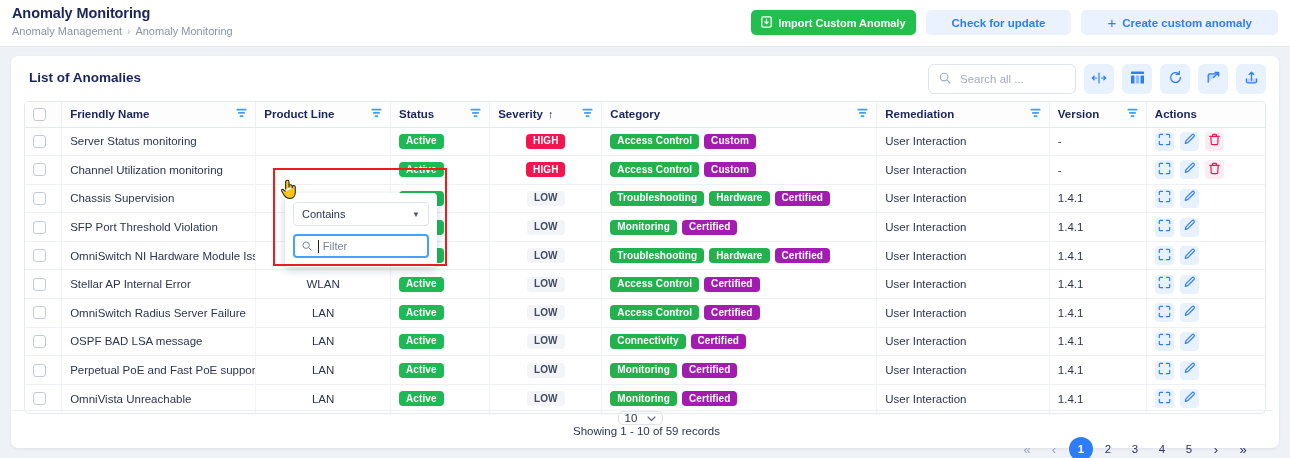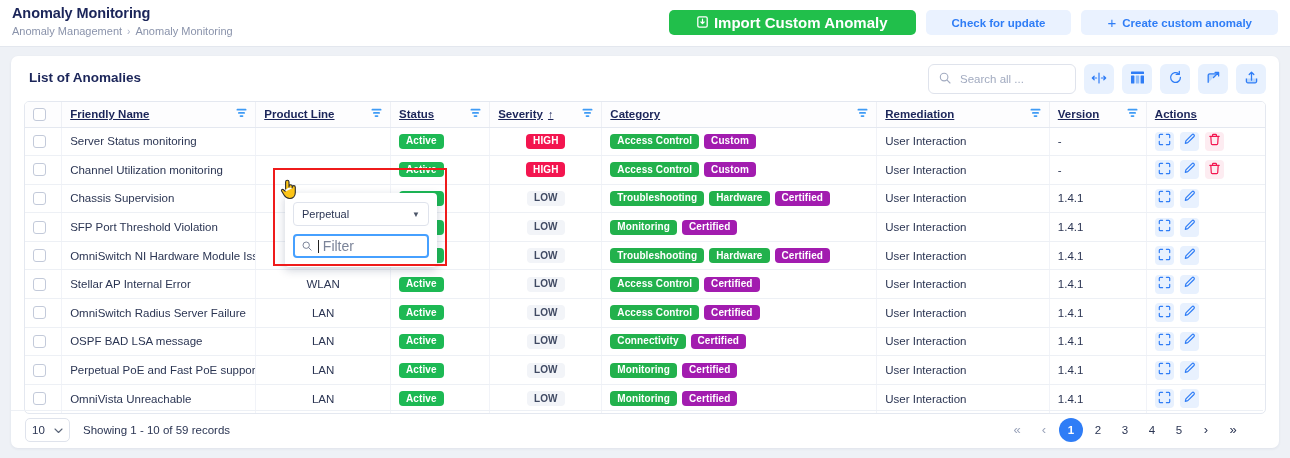--- a/index.html
+++ b/index.html
@@ -41,26 +41,26 @@
     right: 12px;
     top: 10px;
     display: flex;
     align-items: center;
     gap: 10px;
   }
   .btn-import {
     display: flex; align-items: center; gap: 6px;
     background: #21bf4b;
     color: #fff;
-    font-size: 15px;
+    font-size: 11px;
     font-weight: bold;
     border: none;
     border-radius: 5px;
     height: 25px;
-    padding: 0 28px;
+    padding: 0 10px;
     cursor: pointer;
   }
   .btn-ghost {
     display: flex; align-items: center; gap: 6px;
     background: #eaf2ff;
     color: #2f7df6;
     font-size: 11.5px;
     font-weight: bold;
     border: none;
     border-radius: 5px;
@@ -142,21 +142,21 @@
     color: #1b2559;
     text-align: left;
     padding: 0 8px;
     border-bottom: 1px solid #e4e8f0;
     border-right: 1px solid #eef0f5;
     position: relative;
     white-space: nowrap;
   }
   thead th:last-child { border-right: none; }
   .th-inner { display: flex; align-items: center; justify-content: space-between; gap: 4px; }
-  .th-label { display: flex; align-items: center; gap: 5px; text-decoration: underline; }
+  .th-label { display: flex; align-items: center; gap: 5px; }
   .sort-arrow { font-size: 11px; color: #1b2559; }
 
   tbody td {
     height: 28.6px;
     font-size: 11.5px;
     color: #2b3553;
     padding: 0 8px;
     border-bottom: 1px solid #edf0f5;
     border-right: 1px solid #f1f3f8;
     white-space: nowrap;
@@ -244,21 +244,21 @@
     margin-top: 8px;
     height: 24px;
     border: 2px solid #46a0ff;
     border-radius: 4px;
     display: flex; align-items: center; gap: 6px;
     padding: 0 7px;
     background: #fff;
   }
   .fp-input input {
     border: none; outline: none;
-    font-size: 14px;
+    font-size: 11px;
     color: #6b7489;
     width: 100%;
     background: transparent;
     font-family: "Liberation Sans", sans-serif;
   }
   .fp-input input::placeholder { color: #7b8499; }
   .caret-line {
     width: 1px; height: 13px; background: #222;
     margin-right: -4px;
   }
@@ -277,26 +277,27 @@
   .cursor-hand {
     position: absolute;
     left: 269px; top: 122px;
     z-index: 60;
     pointer-events: none;
   }
 
   
   .card-foot {
     position: absolute;
-    left: 0; right: 16px; bottom: 0;
+    left: 0; right: 6px; bottom: 0;
     height: 38px;
     display: flex;
     align-items: center;
     padding: 0 18px 0 14px;
     border-top: 1px solid #edf0f5;
+    flex-direction: column;
   }
   .page-size {
     width: 45px; height: 24px;
     border: 1px solid #dfe3ec;
     border-radius: 5px;
     display: flex; align-items: center; justify-content: space-between;
     padding: 0 6px;
     font-size: 11.5px;
     color: #2b3553;
     cursor: pointer;
@@ -872,21 +873,21 @@
                 </button>
               </div>
             </td>
           </tr>
         </tbody>
     </table>
   </div>
 
   <div class="filter-pop">
     <div class="fp-select">
-      <span>Perpetual</span>
+      <span>Contains</span>
       <span class="caret">▼</span>
     </div>
     <div class="fp-input">
       <span>
         <svg width="10" height="10" viewBox="0 0 10 10" fill="none">
           <circle cx="4.2" cy="4.2" r="3.2" stroke="#7b8499" stroke-width="1"></circle>
           <path d="M6.6 6.6L9.2 9.2" stroke="#7b8499" stroke-width="1" stroke-linecap="round"></path>
         </svg>
       </span>
       <div class="caret-line"></div>

